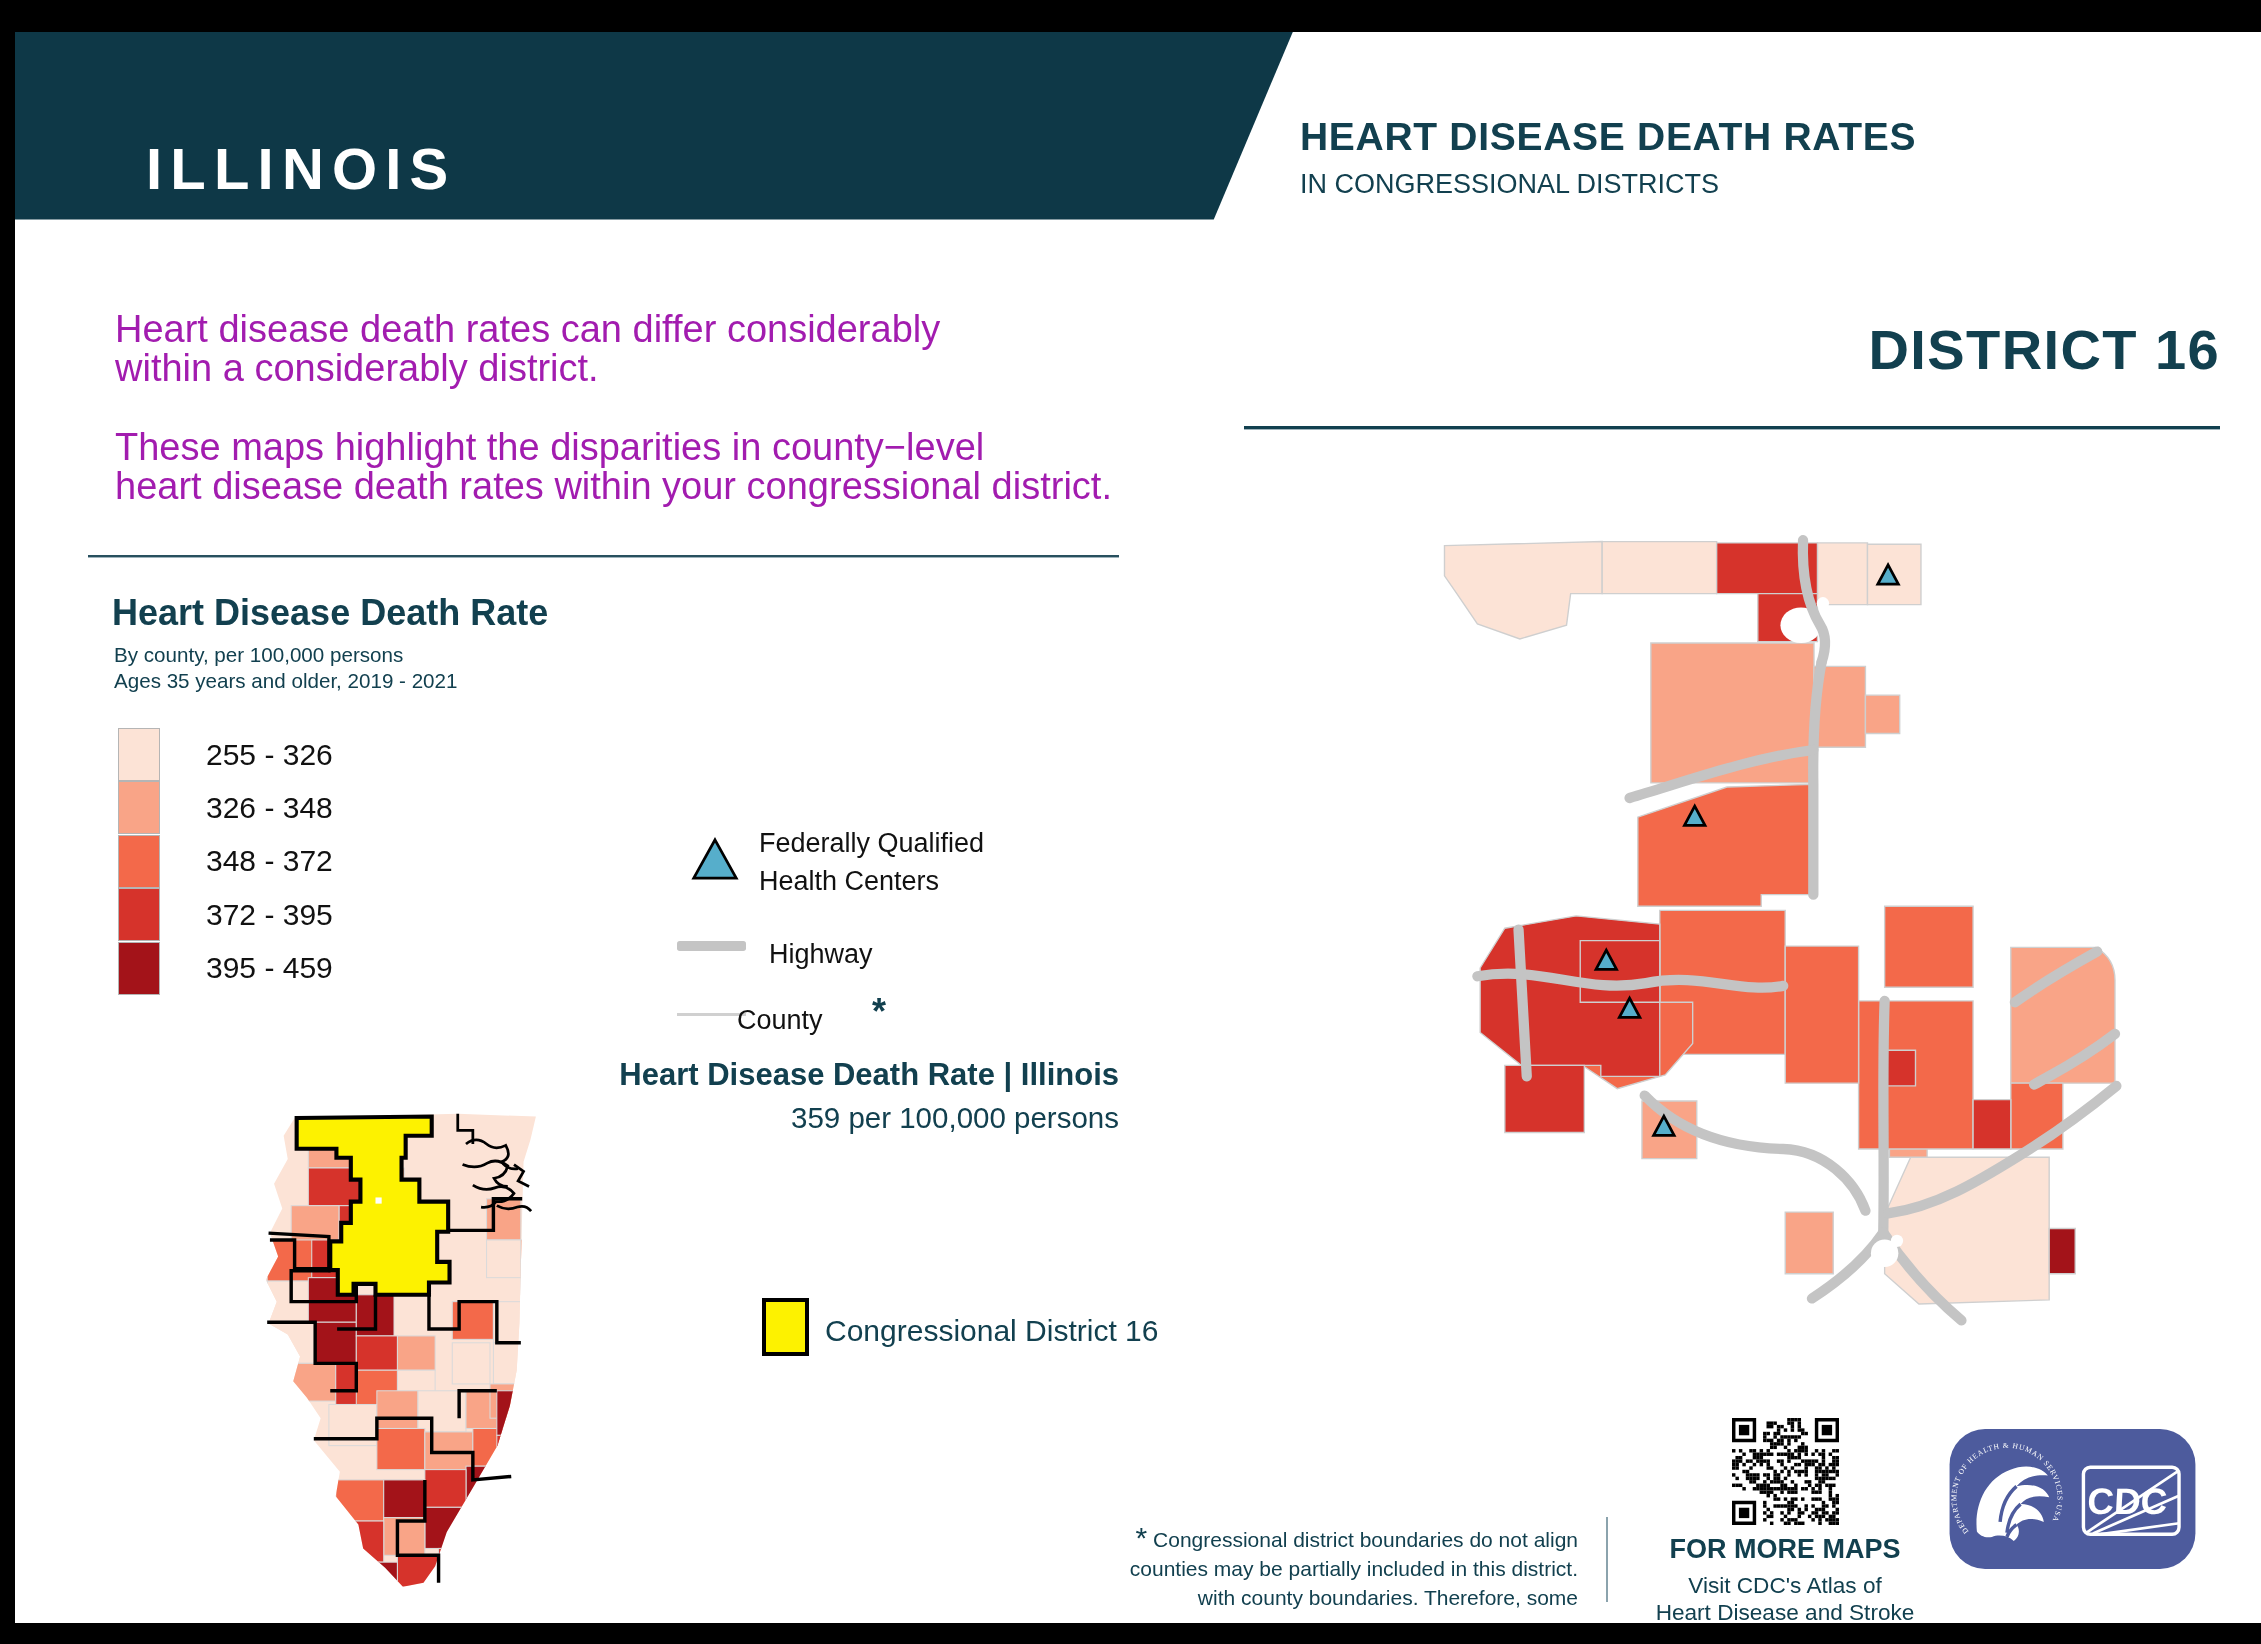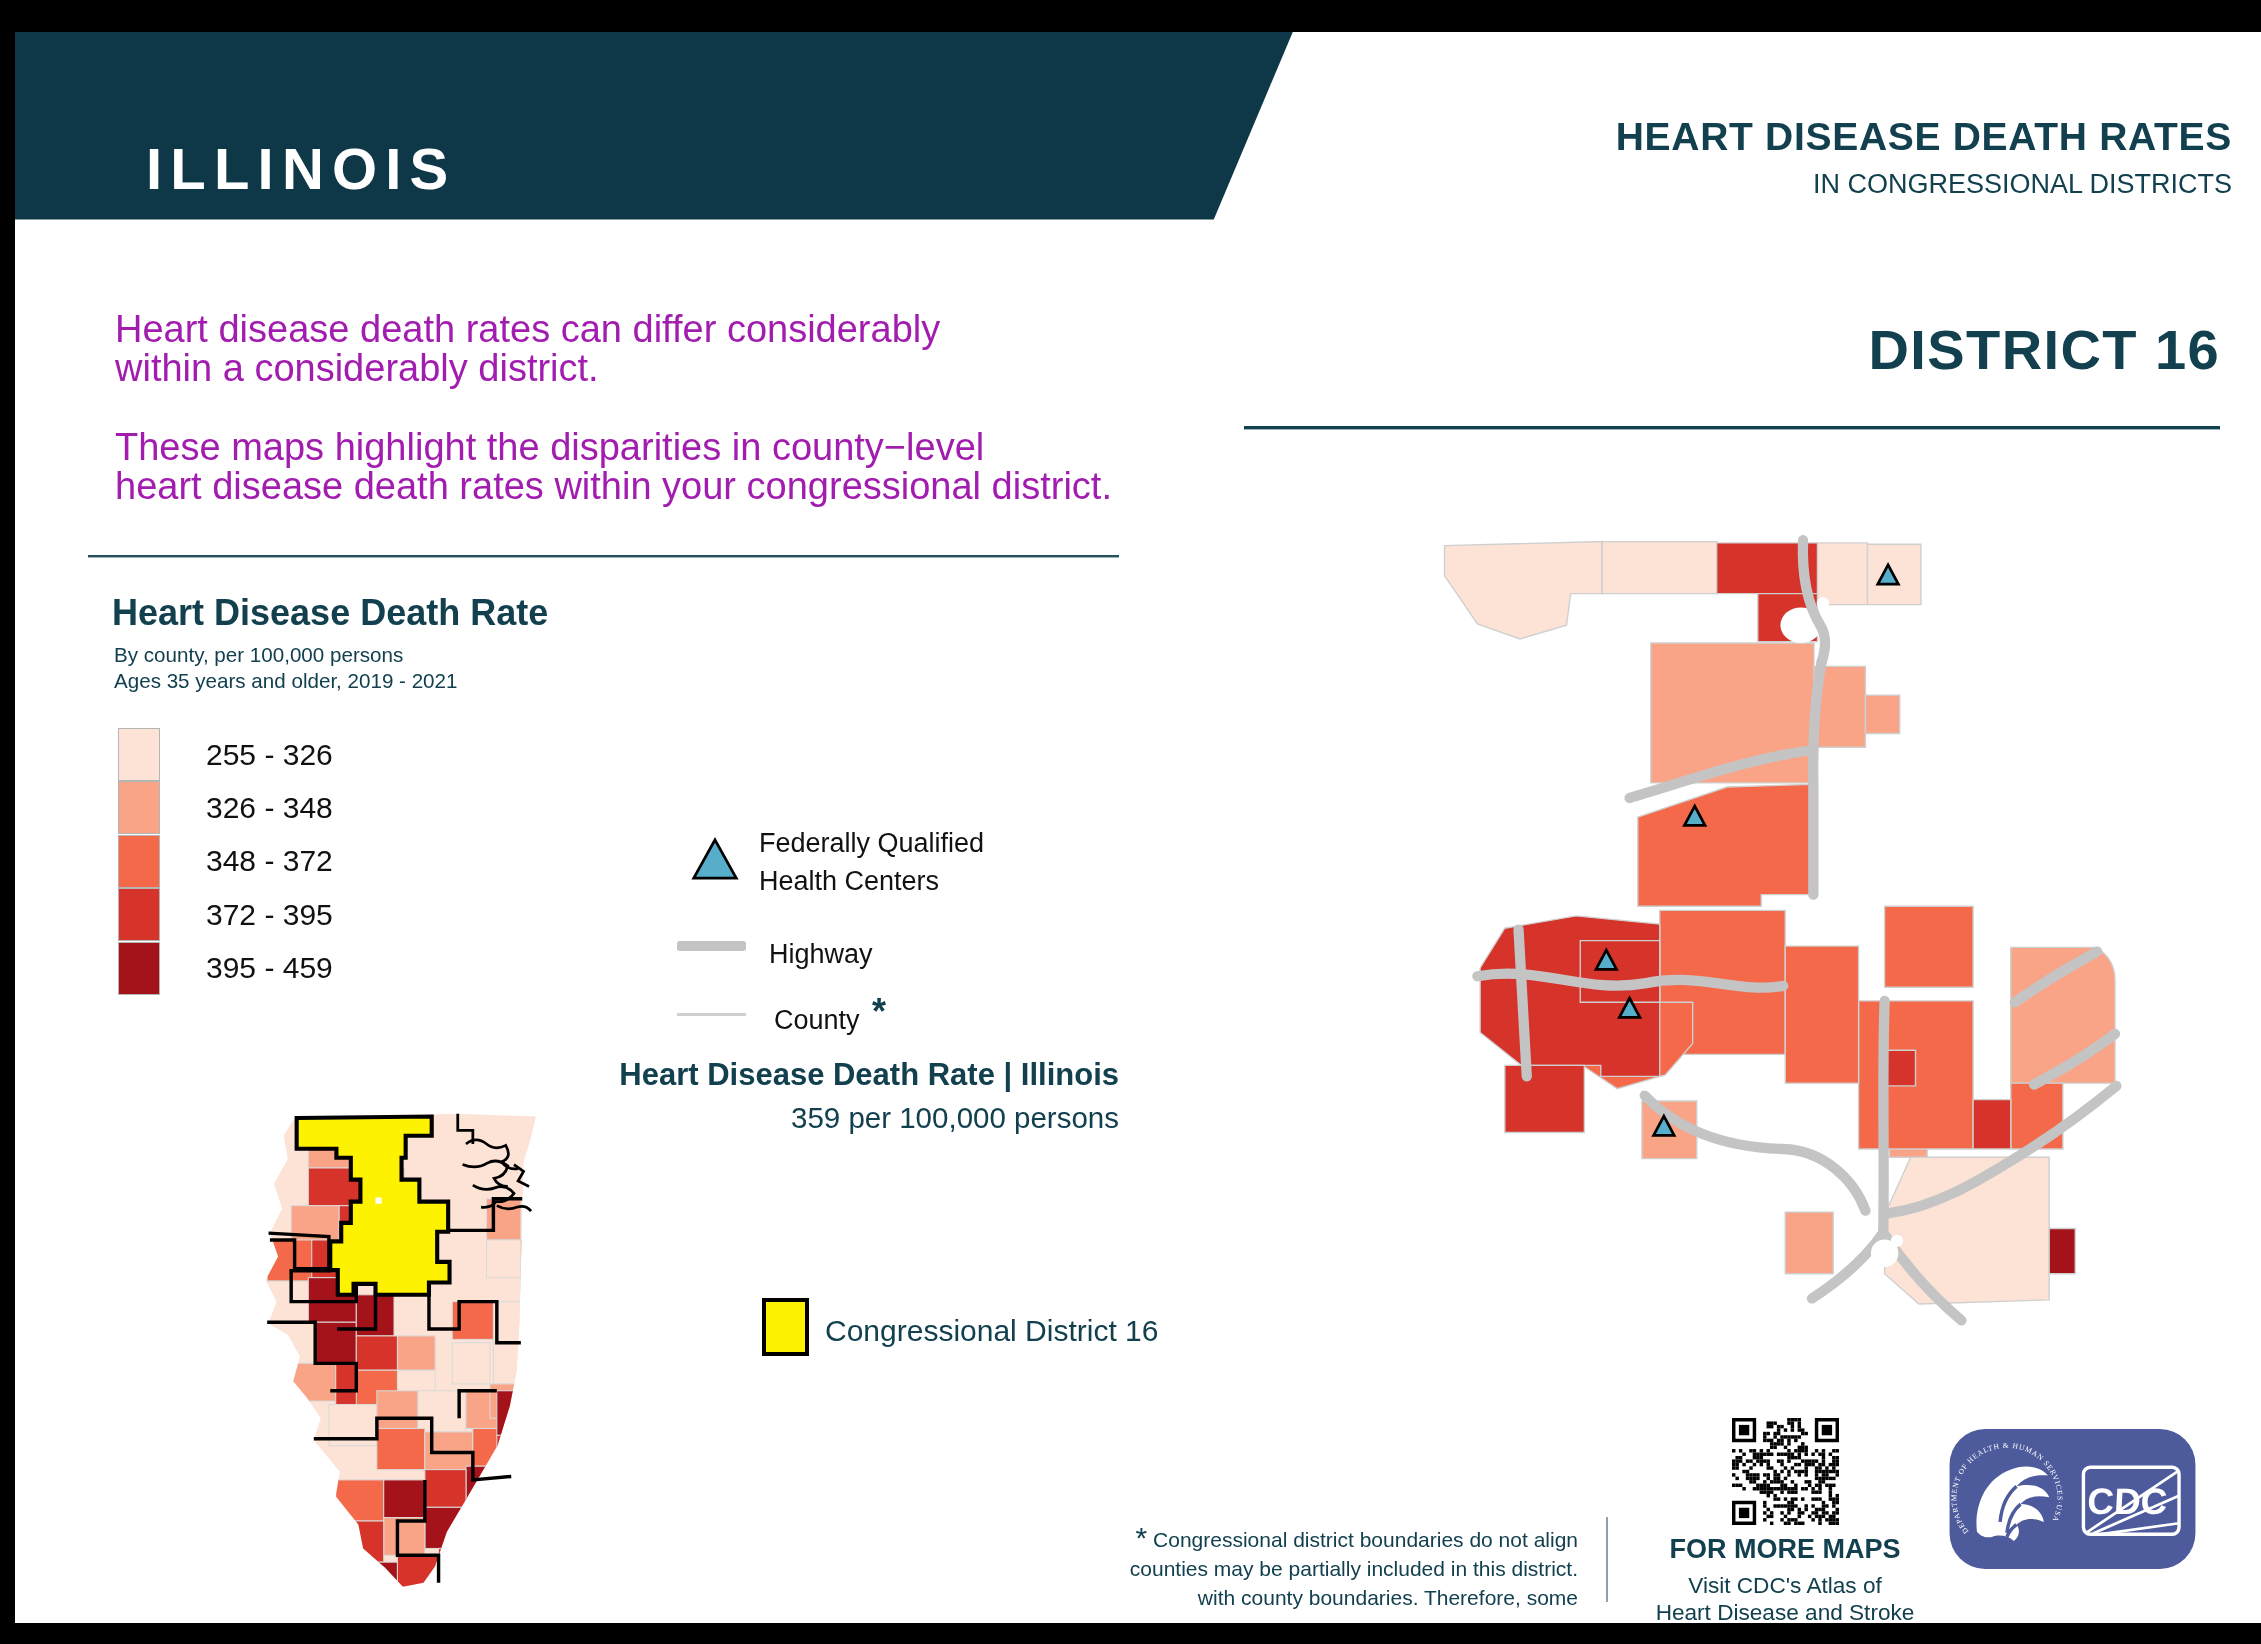--- a/index.html
+++ b/index.html
@@ -17,21 +17,21 @@
   
   .bar-top{left:0;top:0;width:2261px;height:31.5px;background:#000;}
   .bar-left{left:0;top:0;width:15px;height:1645px;background:#000;}
   .bar-bottom{left:0;top:1623px;width:2261px;height:22px;background:#000;}
   
   .banner{left:15px;top:31.5px;width:1278px;height:188px;background:var(--banner);
     clip-path:polygon(0 0,100% 0,93.8% 100%,0 100%);}
   .banner h1{margin:0;position:absolute;left:131px;top:103px;color:#fff;
     font-size:58px;font-weight:bold;letter-spacing:8.2px;}
   
-  .hdr{right:29px;top:115px;width:932px;text-align:right;color:var(--accent);}
+  .hdr{right:29px;top:115px;width:932px;color:var(--accent);}
   .hdr .t1{font-size:39px;font-weight:bold;letter-spacing:0.7px;}
   .hdr .t2{font-size:27px;margin-top:9.6px;}
   .district-title{right:41px;top:317px;width:959px;text-align:right;color:var(--accent);
     font-size:56px;font-weight:bold;letter-spacing:1.4px;}
   .district-rule{left:1244px;top:426px;width:976px;height:2.7px;background:var(--accent);
     border-bottom:1.4px solid #9fb3bb;}
   
   .intro{left:115px;top:310px;width:1028px;color:#a21caf;font-size:38px;line-height:39px;}
   .intro .p2{margin-top:40px;}
   .left-rule{left:88px;top:555px;width:1031px;height:2.1px;background:#28505e;
@@ -42,21 +42,21 @@
   .swatch-col{left:118px;top:728px;}
   .swatch-row{position:absolute;left:0;width:42px;height:53px;border:1.4px solid #b5b5b5;box-sizing:border-box;}
   .swatch-label{position:absolute;left:88px;width:288px;color:#111;font-size:30px;}
   .sw1{background:var(--c1);} .sw2{background:var(--c2);} .sw3{background:var(--c3);}
   .sw4{background:var(--c4);} .sw5{background:var(--c5);}
   
   .fqhc-lab{left:759px;top:824px;color:#111;font-size:27px;line-height:38px;}
   .hwy-line{left:677px;top:941px;width:69px;height:10.3px;background:var(--hwy);border-radius:2.7px;}
   .hwy-lab{left:769px;top:939px;color:#111;font-size:27px;}
   .cnty-line{left:677px;top:1013px;width:69px;height:3.4px;background:var(--cnty);}
-  .cnty-lab{left:774px;top:1005px;color:#111;font-size:27px;}
+  .cnty-lab{left:737px;top:1005px;color:#111;font-size:27px;}
   .cnty-star{position:absolute;left:872px;top:991px;color:var(--accent);font-size:36px;font-weight:bold;}
   
   .sum{left:480px;top:1057px;width:639px;text-align:right;color:var(--accent);}
   .sum .s1{font-size:31px;font-weight:bold;}
   .sum .s2{font-size:29.5px;margin-top:8.2px;}
   
   .dsw{left:762px;top:1298px;width:47px;height:58px;background:var(--yellow);border:4.8px solid #000;box-sizing:border-box;}
   .dsw-lab{left:825px;top:1314px;color:var(--accent);font-size:30px;}
   
   .foot{left:891px;top:1525px;width:687px;text-align:right;color:var(--accent);

